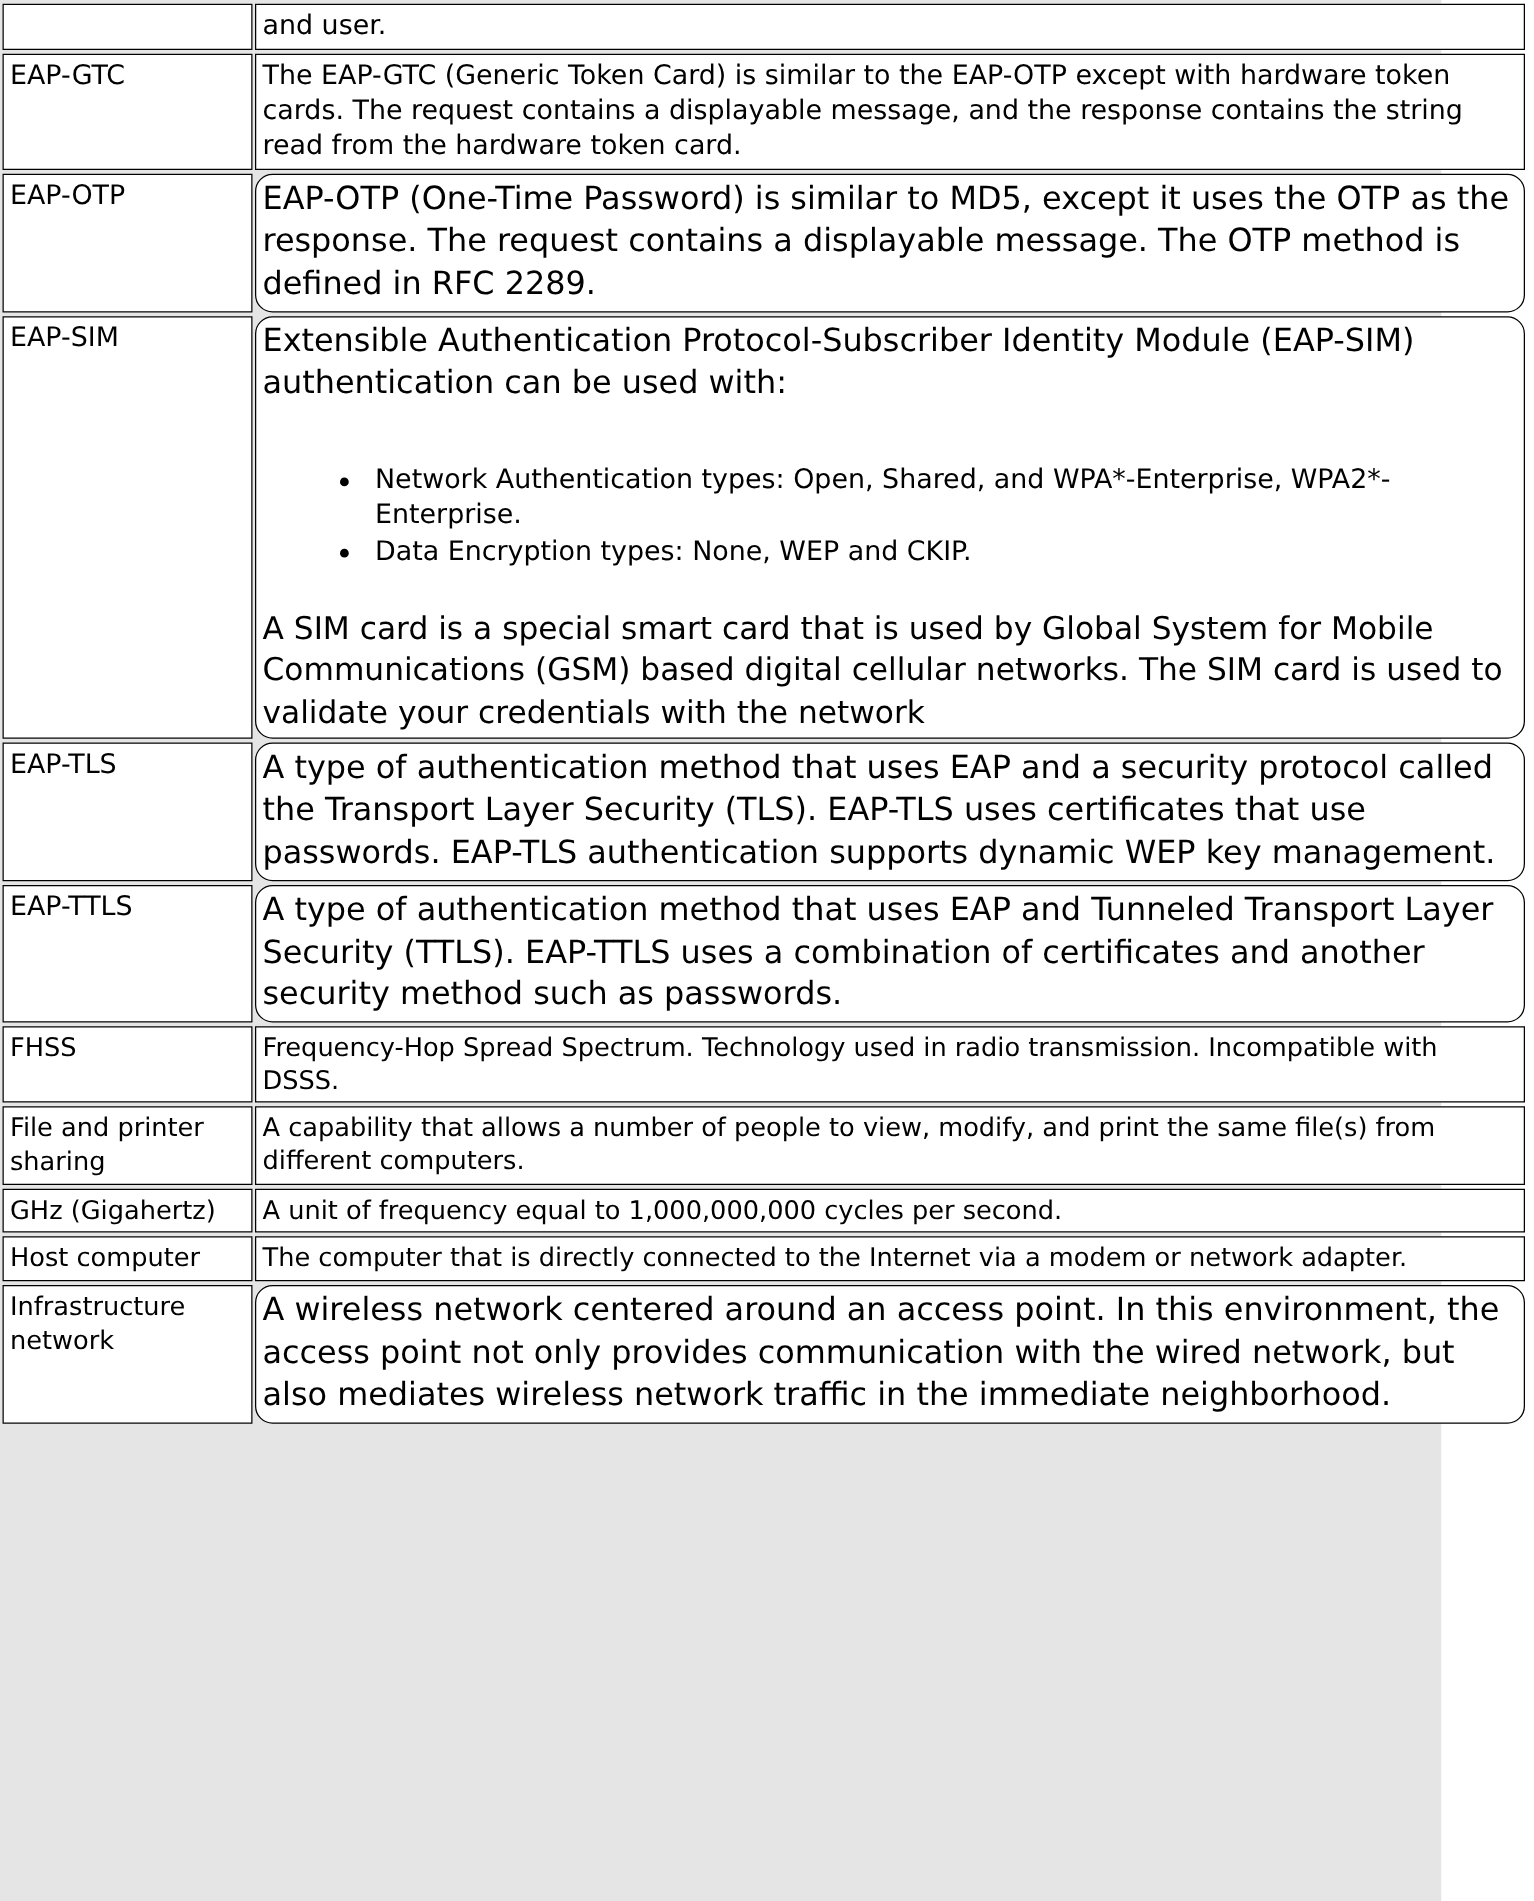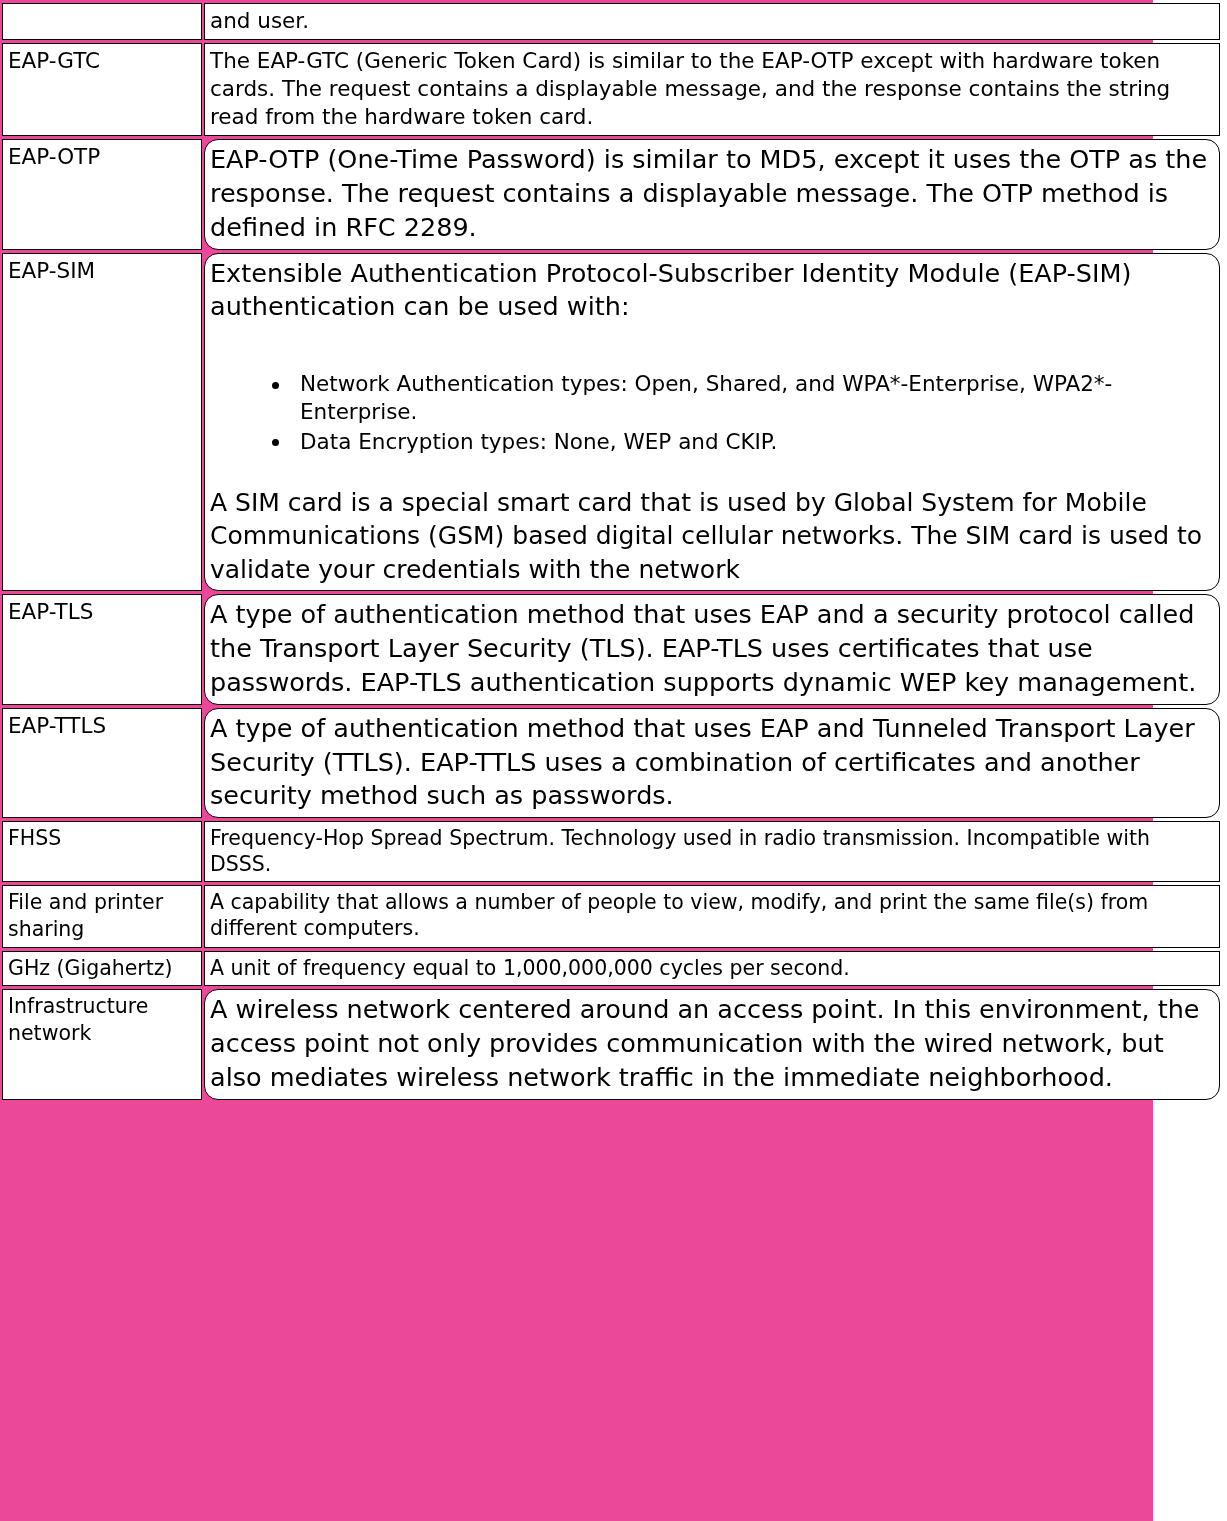--- a/index.html
+++ b/index.html
@@ -14,21 +14,21 @@
     overflow: hidden;
     font-family: "DejaVu Sans", sans-serif;
     color: #000000;
     -webkit-font-smoothing: antialiased;
   }
 
   .page {
     position: relative;
     width: 1153px;
     height: 1521px;
-    background: #ec4899;
+    background: #e5e5e5;
     box-sizing: border-box;
   }
 
   table.glossary {
     border-collapse: separate;
     border-spacing: 2px 3px;
     width: 1222px;
     margin: 0;
     table-layout: fixed;
     border: 0;
@@ -182,20 +182,28 @@
 
       <tr class="size-sm">
         <td class="term">
           <span class="cell-text">GHz (Gigahertz)</span>
         </td>
         <td class="def">
           <span class="cell-text">A unit of frequency equal to 1,000,000,000 cycles per second.</span>
         </td>
       </tr>
 
+      <tr class="size-sm">
+        <td class="term">
+          <span class="cell-text">Host computer</span>
+        </td>
+        <td class="def">
+          <span class="cell-text">The computer that is directly connected to the Internet via a modem or network adapter.</span>
+        </td>
+      </tr>
 
       <tr class="size-lg">
         <td class="term" style="font-size:20.5px;">
           <span class="cell-text">Infrastructure network</span>
         </td>
         <td class="def">
           <span class="cell-text">A wireless network centered around an access point. In this environment, the access point not only provides communication with the wired network, but also mediates wireless network traffic in the immediate neighborhood.</span>
         </td>
       </tr>
 

